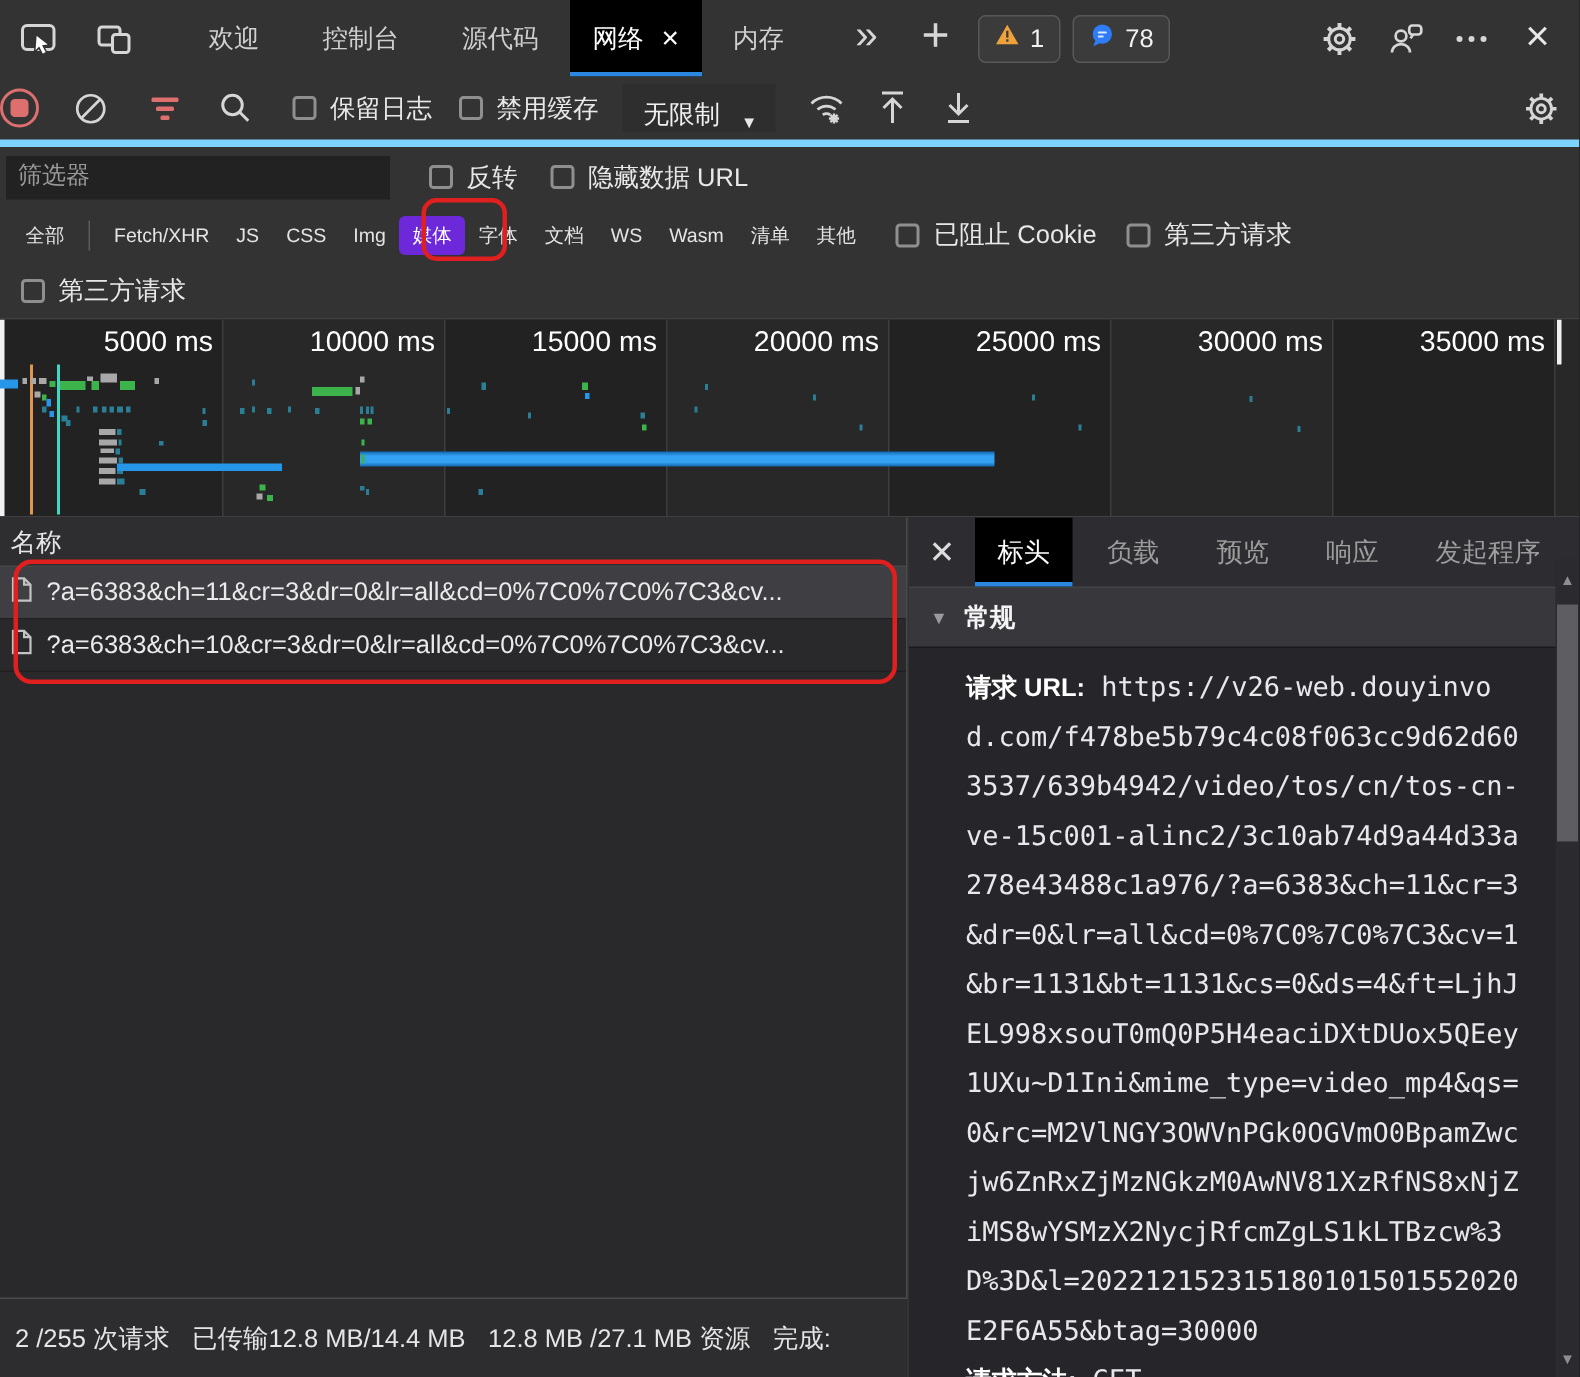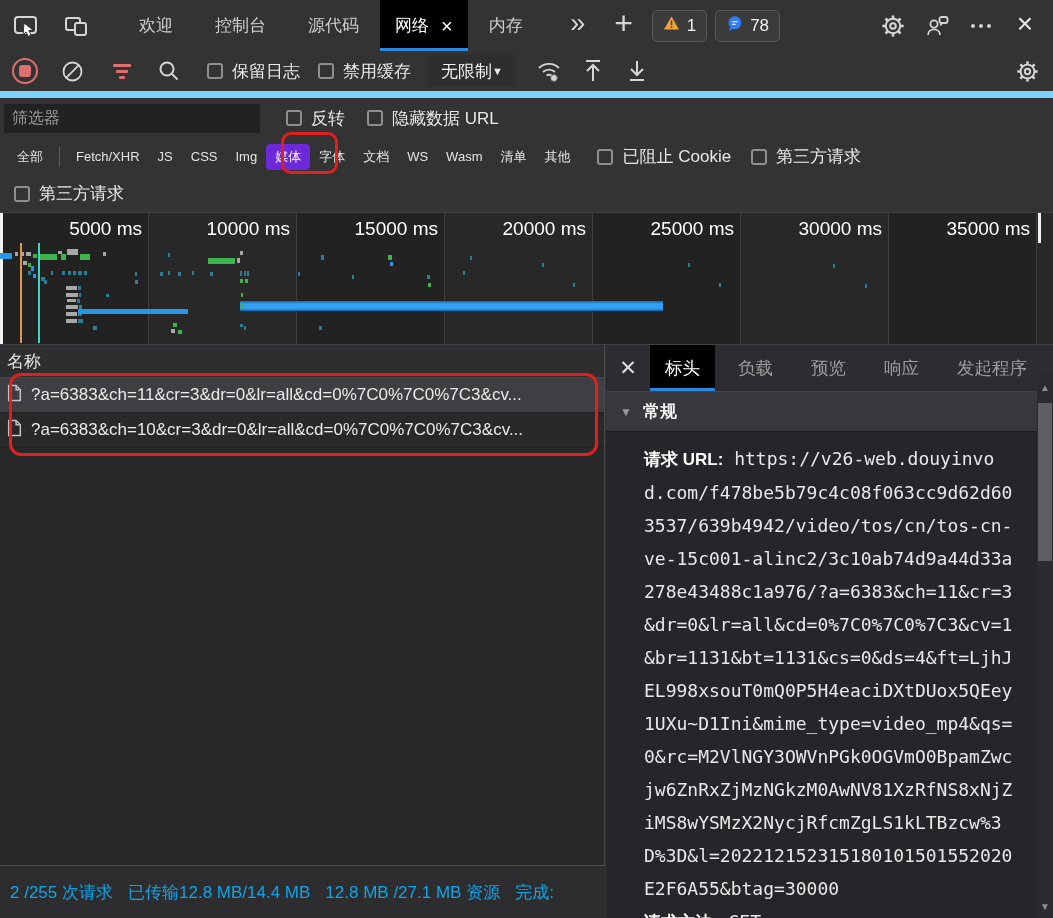--- a/index.html
+++ b/index.html
@@ -23,31 +23,31 @@
   .tclose{font-size:20px;color:#fff;line-height:1;}
   .badge{display:flex;align-items:center;gap:7px;height:32px;align-self:center;
          padding:0 10px;border:1px solid #585858;border-radius:5px;background:#3b3b3b;
          font-size:17px;color:#f2f2f2;margin-left:8px;}
   .badge:first-of-type{margin-left:22px;}
   .tright{margin-left:auto;display:flex;align-items:stretch;padding-right:6px;}
   .xbig{font-size:28px;font-weight:300;color:#e8e8e8;padding-bottom:4px;}
 
   
   .nettoolbar{position:absolute;left:0;top:51px;width:1053px;height:47px;background:#333;
-              display:flex;align-items:center;padding-left:12px;border-bottom:7px solid #7dd3fc;}
+              display:flex;align-items:center;padding-left:0;border-bottom:5px solid #7dd3fc;}
   .rec{width:26px;height:26px;border:2px solid #dd6f6f;border-radius:50%;
        display:flex;align-items:center;justify-content:center;}
   .rec i{display:block;width:12px;height:12px;background:#dd6f6f;border-radius:3px;}
   .tool{margin-left:22px;display:flex;align-items:center;}
   .funnel{display:flex;flex-direction:column;gap:3px;align-items:center;width:22px;}
   .funnel i{display:block;height:3px;background:#dd6f6f;border-radius:1px;}
   .funnel i:nth-child(1){width:18px;}.funnel i:nth-child(2){width:12px;}.funnel i:nth-child(3){width:6px;}
   .cbgroup{display:flex;align-items:center;gap:9px;font-size:17px;color:#e8e8e8;white-space:nowrap;}
   .cb{width:16px;height:16px;border:2px solid #8f8f8f;border-radius:3px;background:transparent;flex:none;}
-  .throttle{margin-left:16px;display:flex;align-items:center;background:#2e2e2e;
+  .throttle{margin-left:16px;display:flex;align-items:flex-end;gap:14px;background:#2e2e2e;
             height:32px;padding:0 12px 0 14px;font-size:17px;color:#f0f0f0;}
   .throttle .tri{font-size:11px;color:#e8e8e8;}
   .gear-right{margin-left:auto;margin-right:14px;}
 
   
   .filterrow{position:absolute;left:0;top:98px;width:1053px;height:40px;display:flex;align-items:center;padding-left:4px;}
   .finput{width:256px;height:29px;background:#222;border:none;outline:none;color:#f97316;
           font-size:16px;padding:0 8px;font-family:inherit;}
   .finput::placeholder{color:#9a9a9a;}
   .typesrow{position:absolute;left:0;top:138px;width:1053px;height:37px;display:flex;align-items:center;padding-left:8px;}
@@ -72,21 +72,21 @@
   .listheader{height:33px;display:flex;align-items:center;padding-left:7px;font-size:17px;color:#e6e6e6;
               background:#2e2e31;border-bottom:1px solid #474747;}
   .req-row{height:35px;display:flex;align-items:center;gap:9px;padding-left:7px;font-size:17px;
            color:#eaeaea;white-space:nowrap;overflow:hidden;border-bottom:1px solid #202020;}
   .req-row.selected{background:#3e3e43;}
   .req-row .docicon{flex:none;}
 
   
   .statusbar{position:absolute;left:0;top:865px;width:605px;height:53px;background:#2d2d2f;
              border-top:1px solid #4c4c4c;display:flex;align-items:center;gap:15px;
-             padding-left:10px;font-size:17px;color:#0ea5e9;white-space:nowrap;overflow:hidden;}
+             padding-left:10px;font-size:17px;color:#e5e5e5;white-space:nowrap;overflow:hidden;}
 
   
   .detail{position:absolute;left:606px;top:345px;width:447px;height:573px;background:#26262a;overflow:hidden;}
   .dtabs{height:47px;display:flex;align-items:stretch;background:#2d2d31;border-bottom:1px solid #444;}
   .dclose{width:44px;display:flex;align-items:center;justify-content:center;font-size:21px;color:#dcdcdc;}
   .dtab{display:flex;align-items:center;padding:0 15px;margin-right:8px;font-size:17.5px;color:#9d9d9d;position:relative;}
   .dtab.active{background:#000;color:#fff;}
   .dtab.active::after{content:"";position:absolute;left:0;right:0;bottom:0;height:3px;background:#2b87e0;}
   .sectionhdr{height:40px;display:flex;align-items:center;gap:11px;padding-left:14px;
               background:#37373c;border-bottom:1px solid #1b1b1e;}

